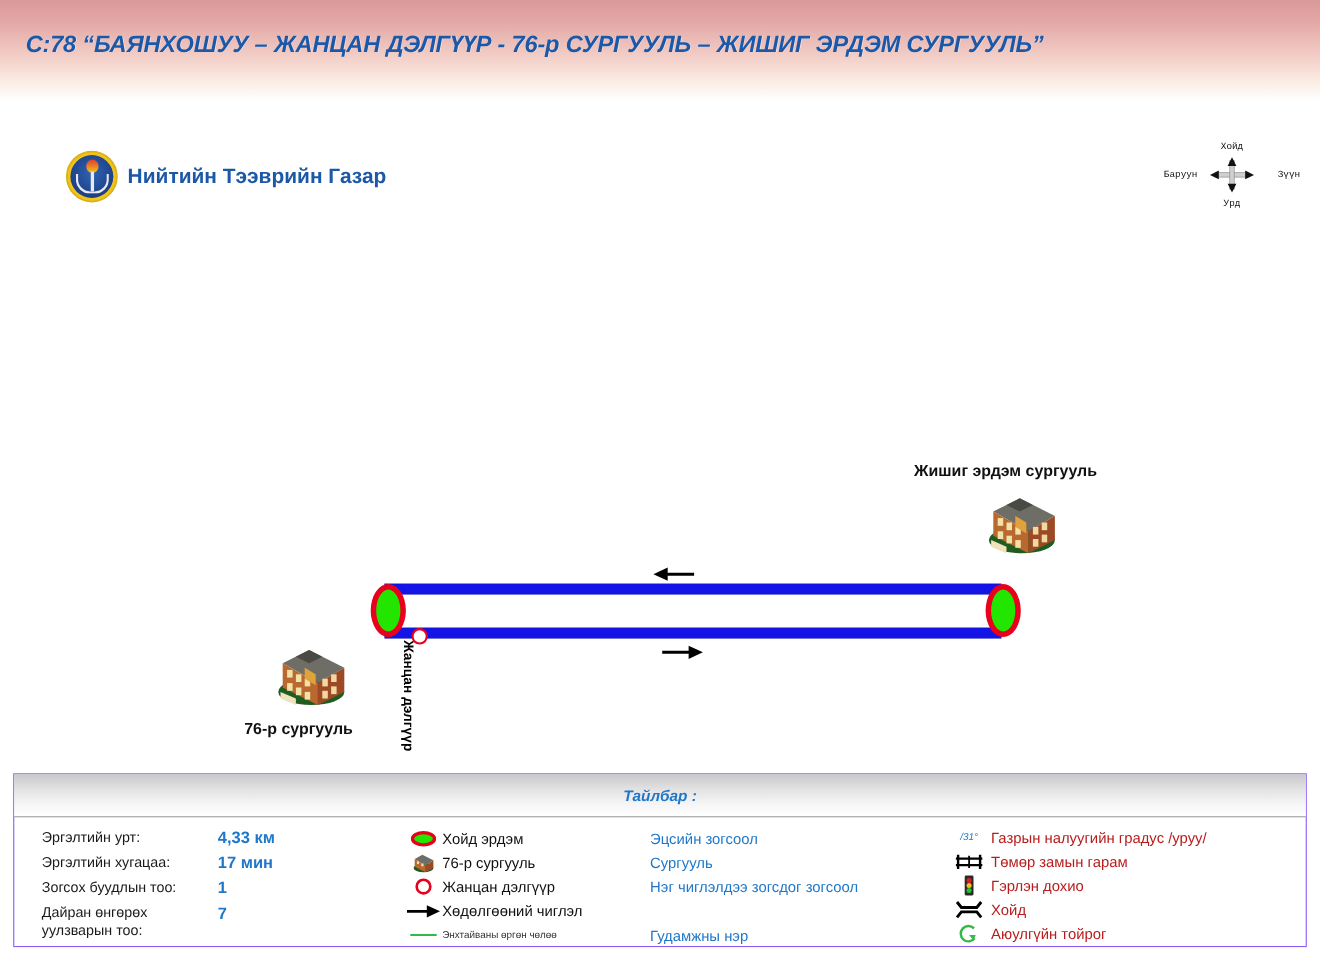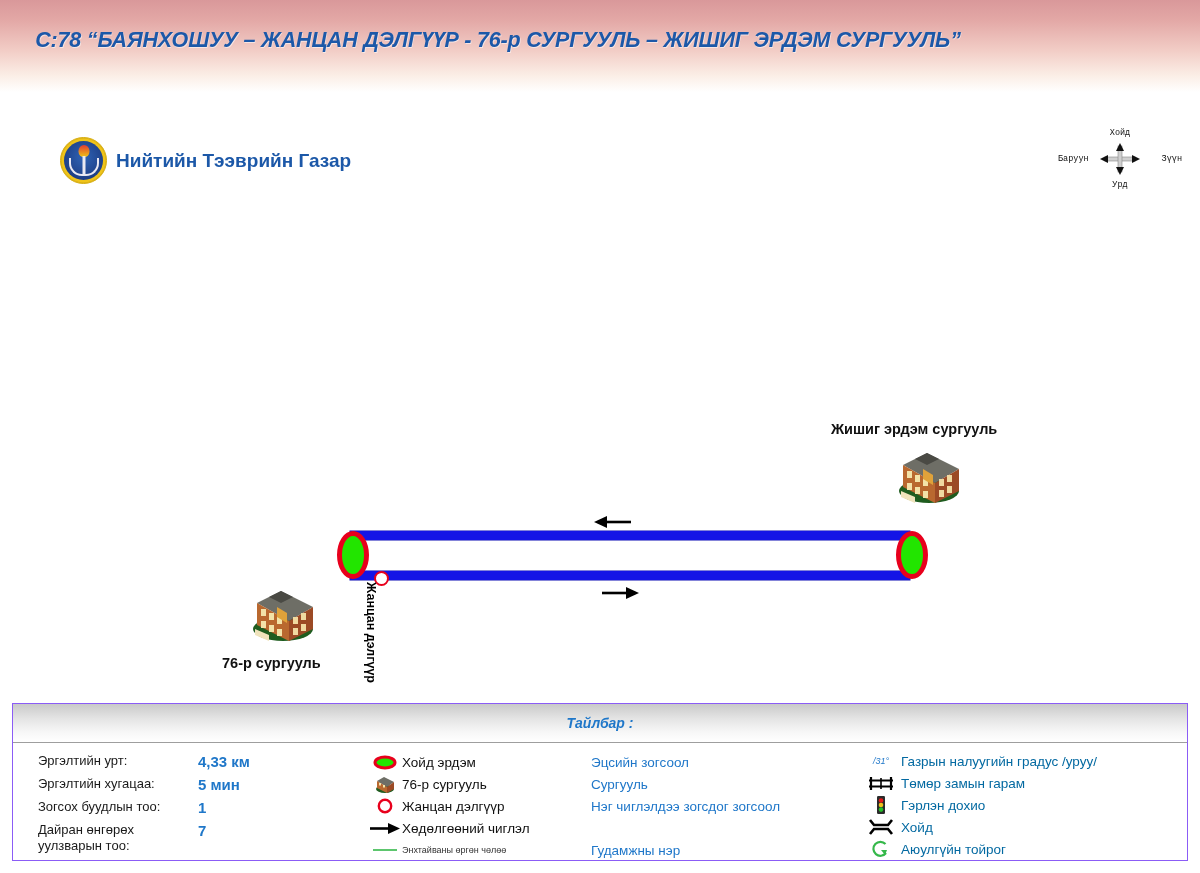--- a/index.html
+++ b/index.html
@@ -9,21 +9,21 @@
     font-family:"Liberation Sans","DejaVu Sans",sans-serif;
     position:relative;overflow:hidden;
   }
 
   
   #header-band{
     position:absolute;left:0;top:0;width:1200px;height:92px;
     background:linear-gradient(to bottom,#d9989a 0%,#e3a8a6 22%,#f2cdc6 55%,#fbeee6 82%,#ffffff 100%);
   }
   #route-title{
-    position:absolute;left:14px;top:28px;width:968px;
+    position:absolute;left:2px;top:28px;width:968px;
     text-align:center;
     font-size:21.5px;font-weight:bold;font-style:italic;
     color:#1c58a8;
     letter-spacing:-0.2px;
     white-space:nowrap;
     text-shadow:0.6px 0.6px 0 rgba(255,255,255,.55);
   }
 
   
   #org-logo-row{position:absolute;left:60px;top:137px;display:flex;align-items:center;gap:9px;}
@@ -132,21 +132,21 @@
 
   
   #legend-desc{position:absolute;left:578px;top:8px;width:260px;}
   .desc-row{height:22px;display:flex;align-items:center;}
   .desc-txt{font-size:13.5px;color:#1f77c9;white-space:nowrap;}
 
   
   #legend-road{position:absolute;left:848px;top:7px;width:320px;}
   .road-row{display:flex;align-items:center;height:22px;}
   .road-ico{width:40px;flex:0 0 40px;display:flex;align-items:center;justify-content:center;}
-  .road-txt{font-size:13.5px;color:#0369a1;white-space:nowrap;}
+  .road-txt{font-size:13.5px;color:#b91c1c;white-space:nowrap;}
   .slope-txt{font-size:9px;color:#1f77c9;font-style:italic;}
 </style>
 </head>
 <body>
 
 <div id="header-band"></div>
 <div id="route-title">C:78 “БАЯНХОШУУ – ЖАНЦАН ДЭЛГҮҮР - 76-р СУРГУУЛЬ – ЖИШИГ ЭРДЭМ СУРГУУЛЬ”</div>
 
 <div id="org-logo-row">
   <div id="org-logo-mark">
@@ -252,21 +252,21 @@
 
   <div id="legend-body">
 
     <div id="legend-stats">
       <div class="stat-row">
         <div class="stat-label">Эргэлтийн урт:</div>
         <div class="stat-value">4,33 км</div>
       </div>
       <div class="stat-row">
         <div class="stat-label">Эргэлтийн хугацаа:</div>
-        <div class="stat-value">5 мин</div>
+        <div class="stat-value">17 мин</div>
       </div>
       <div class="stat-row">
         <div class="stat-label">Зогсох буудлын тоо:</div>
         <div class="stat-value">1</div>
       </div>
       <div class="stat-row">
         <div class="stat-label">Дайран өнгөрөх уулзварын тоо:</div>
         <div class="stat-value">7</div>
       </div>
     </div>

